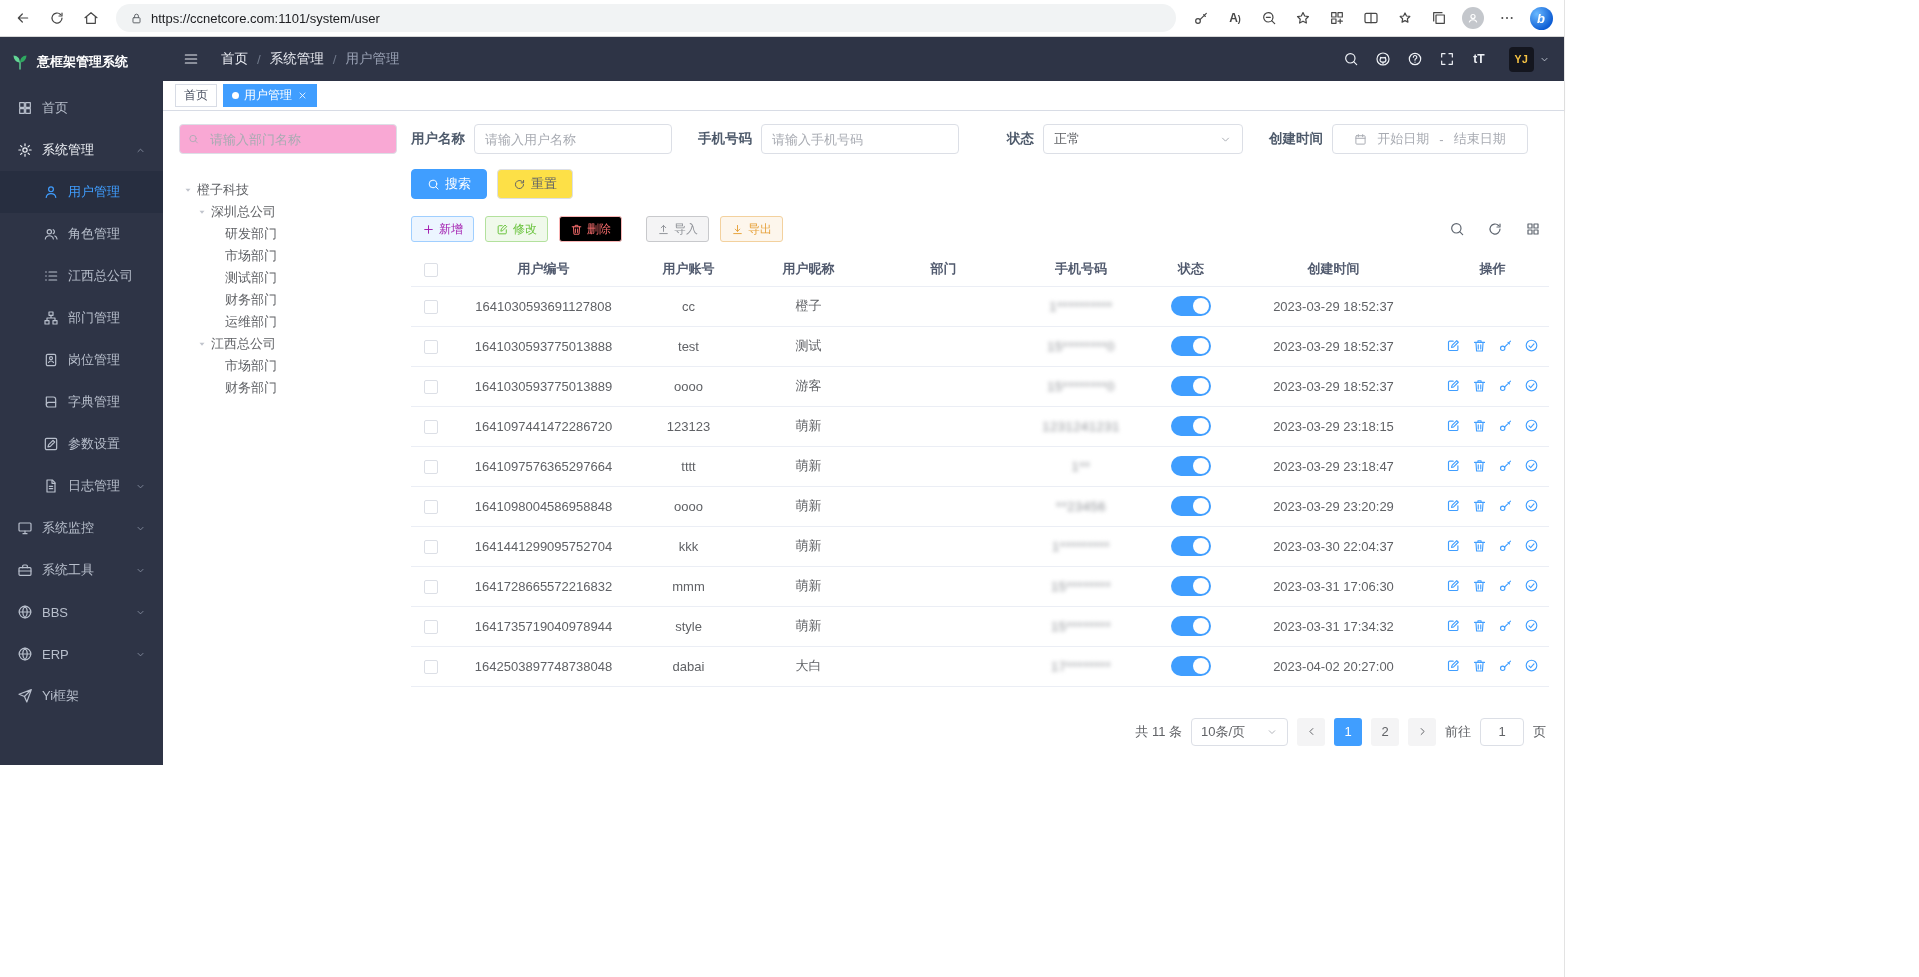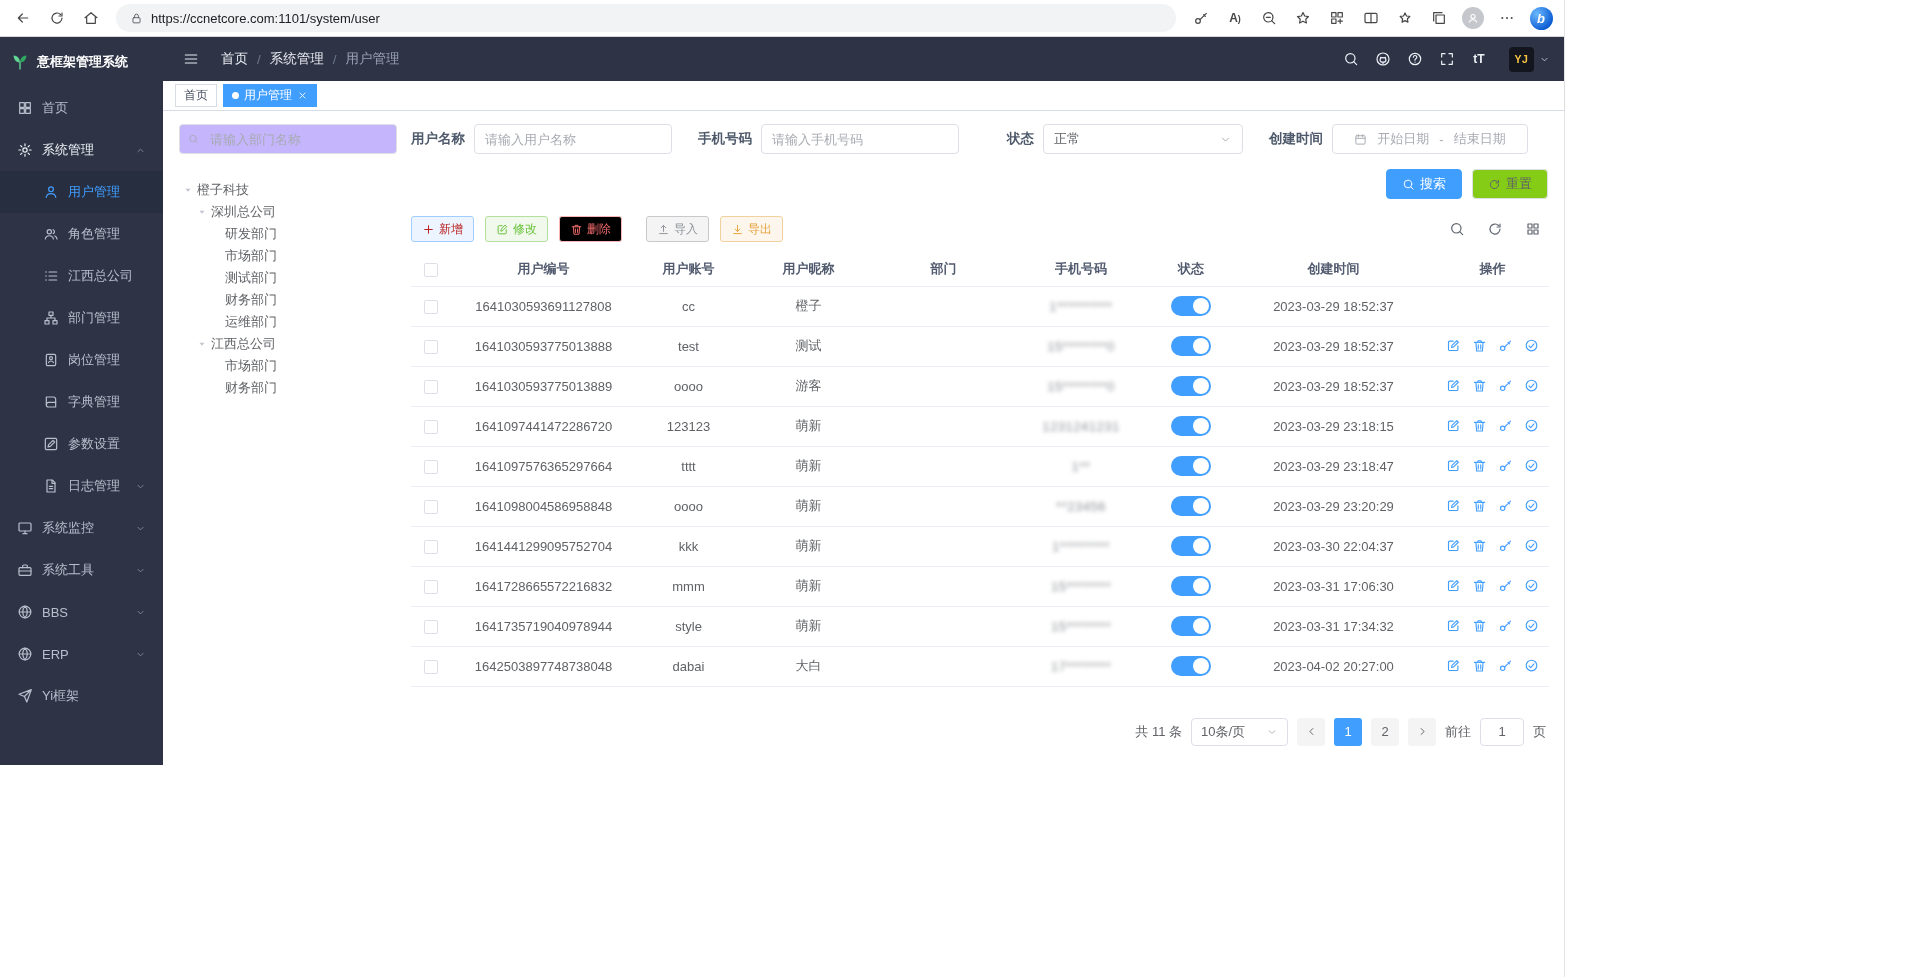--- a/index.html
+++ b/index.html
@@ -48,44 +48,44 @@
   .tab { height:23px; display:inline-flex; align-items:center; gap:5px; padding:0 8px; border:1px solid #d8dce5; background:#fff; color:#495060; font-size:12px; cursor:pointer; }
   .tab.active { background:#409eff; border-color:#409eff; color:#fff; }
   .tab .dot { width:7px; height:7px; border-radius:50%; background:#fff; }
   .tab-close { display:flex; align-items:center; justify-content:center; }
 
   
   .content { flex:1; display:flex; gap:14px; padding:13px 16px; background:#fff; overflow:hidden; }
   .left-panel { width:218px; flex-shrink:0; }
   .input-wrap { position:relative; }
   .input-ic { position:absolute; left:9px; top:50%; transform:translateY(-50%); color:#a8abb2; display:flex; }
-  .text-input { width:100%; height:30px; border:1px solid #dcdfe6; border-radius:4px; padding:0 10px 0 30px; font-size:13px; color:#606266; outline:none; background:#c4b5fd; font-family:inherit; }
+  .text-input { width:100%; height:30px; border:1px solid #dcdfe6; border-radius:4px; padding:0 10px 0 30px; font-size:13px; color:#606266; outline:none; background:#f9a8d4; font-family:inherit; }
   input::placeholder { color:#a8abb2; }
   .tree { margin-top:25px; }
   .tree-node { height:22px; display:flex; align-items:center; font-size:13px; color:#606266; cursor:pointer; gap:2px; }
   .tree-node.lv0 { padding-left:2px; } .tree-node.lv1 { padding-left:16px; } .tree-node.lv2 { padding-left:30px; }
   .tree-caret { width:14px; display:flex; align-items:center; justify-content:center; color:#c0c4cc; flex-shrink:0; }
   .tree-caret .ic { width:12px; height:12px; }
 
   .right-panel { flex:1; min-width:0; display:flex; flex-direction:column; }
   .filter { display:flex; align-items:center; }
   .f-label { font-size:13.5px; font-weight:bold; color:#4e5a6b; white-space:nowrap; margin-right:9px; }
   .ml24 { margin-left:26px; } .ml48 { margin-left:48px; }
   .f-input { width:198px; height:30px; border:1px solid #dcdfe6; border-radius:4px; padding:0 10px; font-size:13px; color:#606266; outline:none; font-family:inherit; }
   .f-select { width:200px; height:30px; border:1px solid #dcdfe6; border-radius:4px; display:flex; align-items:center; justify-content:space-between; padding:0 10px; font-size:13px; color:#606266; cursor:pointer; background:#fff; }
   .f-select .ic { color:#a8abb2; width:13px; height:13px; }
   .f-date { width:196px; height:30px; border:1px solid #dcdfe6; border-radius:4px; display:flex; align-items:center; justify-content:center; gap:10px; font-size:13px; color:#a8abb2; background:#fff; cursor:pointer; }
   .f-date .ic { width:13px; height:13px; color:#a8abb2; }
 
-  .search-row { margin-top:15px; display:flex; gap:10px;justify-content:flex-end; }
-  .btn { display:inline-flex; align-items:center; gap:5px; height:30px; padding:0 15px; border-radius:4px; border:1px solid #dcdfe6; background:#84cc16; color:#606266; font-size:13px; cursor:pointer; font-family:inherit; white-space:nowrap; }
+  .search-row { margin-top:15px; display:flex; gap:10px; }
+  .btn { display:inline-flex; align-items:center; gap:5px; height:30px; padding:0 15px; border-radius:4px; border:1px solid #dcdfe6; background:#fde047; color:#606266; font-size:13px; cursor:pointer; font-family:inherit; white-space:nowrap; }
   .btn .ic { width:13px; height:13px; }
   .btn.primary { background:#409eff; border-color:#409eff; color:#fff; }
   .btn-sm { height:26px; padding:0 10px; font-size:12px; border-radius:3px; gap:4px; }
-  .btn.add { background:#ecf5ff; border-color:#a0cfff; color:#b91c1c; }
+  .btn.add { background:#ecf5ff; border-color:#a0cfff; color:#a21caf; }
   .btn.mod { background:#f0f9eb; border-color:#b3e19d; color:#67c23a; }
   .btn.del { background:#000000; border-color:#fab6b6; color:#f56c6c; }
   .btn.imp { background:#f4f4f5; border-color:#c8c9cc; color:#909399;margin-left:13px; }
   .btn.exp { background:#fdf6ec; border-color:#f3d19e; color:#e6a23c;justify-content:center; }
   .action-row { margin-top:17px; display:flex; gap:11px; align-items:center; }
   .action-right { margin-left:auto; display:flex; align-items:center; gap:16px; padding-right:4px; }
   .util-btn { background:none; border:none; color:#5f6670; width:22px; height:22px; display:flex; align-items:center; justify-content:center; cursor:pointer; padding:0; }
 
   .data-table { width:100%; border-collapse:collapse; table-layout:fixed; margin-top:11px; }
   .data-table th { height:33px; font-size:13px; font-weight:bold; color:#515a6e; text-align:center; border-bottom:1px solid #ebeef5; padding:0 4px; white-space:nowrap; }

